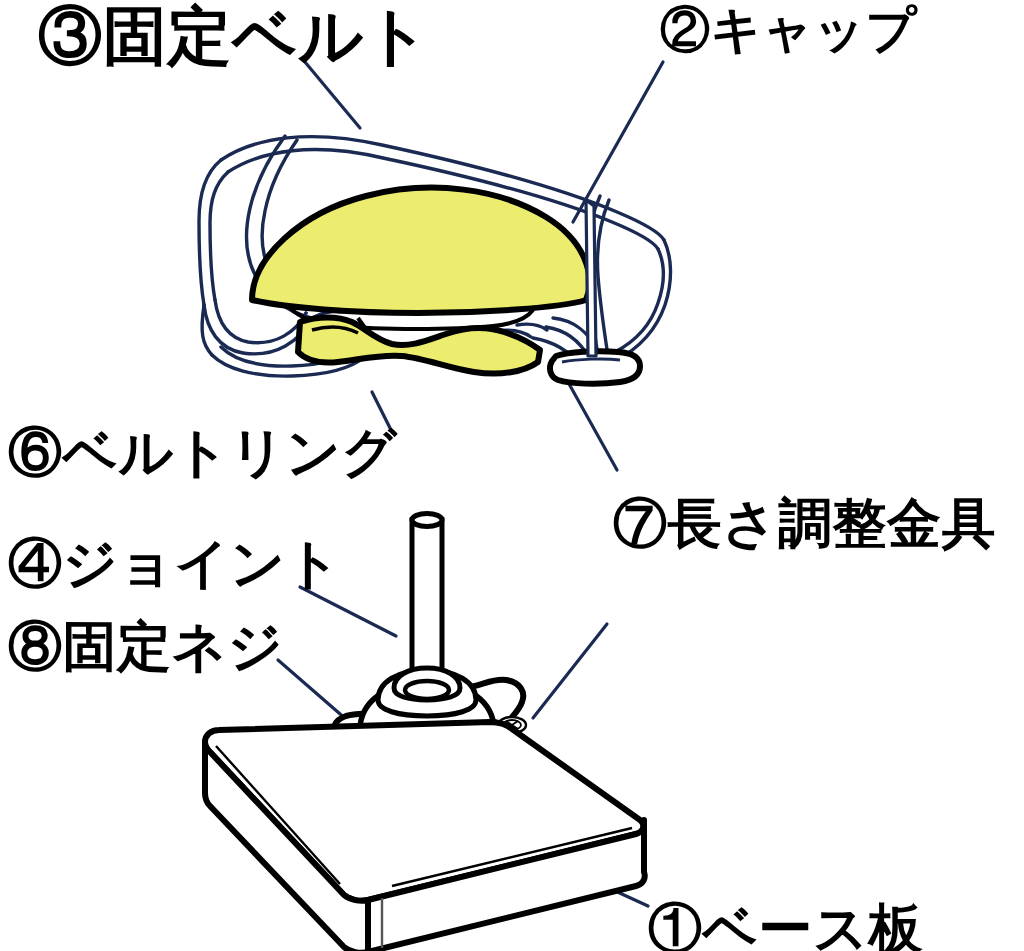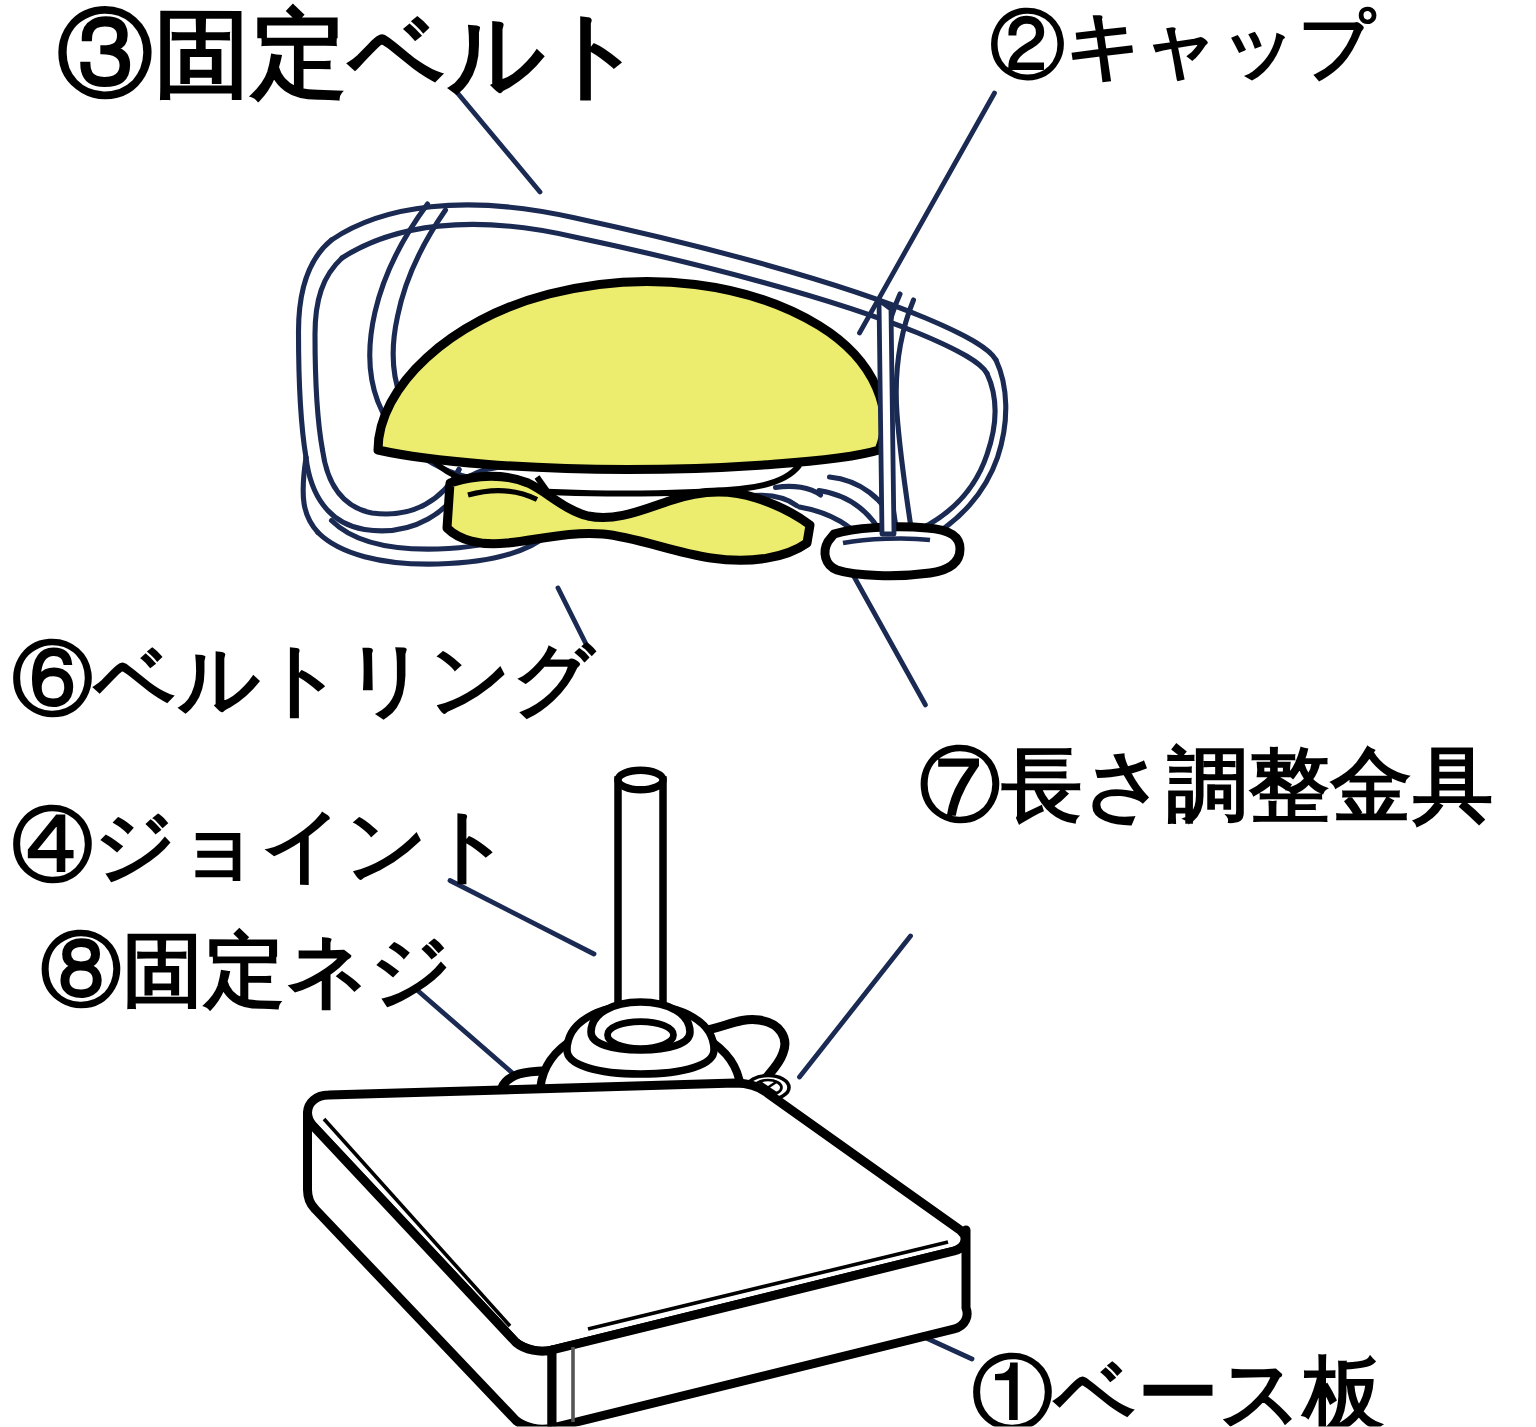--- a/index.html
+++ b/index.html
@@ -35,21 +35,21 @@
     font-weight: 700;
     line-height: 1.0;
     letter-spacing: 0.01em;
   }
   .c-3 { left: 38px;  top: 5px;   font-size: 64px; }
   .c-2 { left: 660px; top: 5px;   font-size: 50px; }
   .c-6 { left: 8px;   top: 426px; font-size: 54px; }
   .c-7 { left: 613px; top: 478px; font-size: 54px; margin-top: 19px; }
   .c-5 { left: 8px;   top: 537px; font-size: 54px; }
   .c-4 { left: 607px; top: 602px; font-size: 54px; }
-  .c-8 { left: 8px;   top: 620px; font-size: 54px; margin-left: 19px; }
+  .c-8 { left: 8px;   top: 620px; font-size: 54px; }
   .c-1 { left: 648px; top: 902px; font-size: 54px; }
 </style>
 </head>
 <body>
 
 <div id="stage">
 
   <svg id="diagram" viewBox="0 0 1024 951" xmlns="http://www.w3.org/2000/svg">
 
     <g stroke="#1A2A52" stroke-width="3.2" fill="none" stroke-linecap="round">

